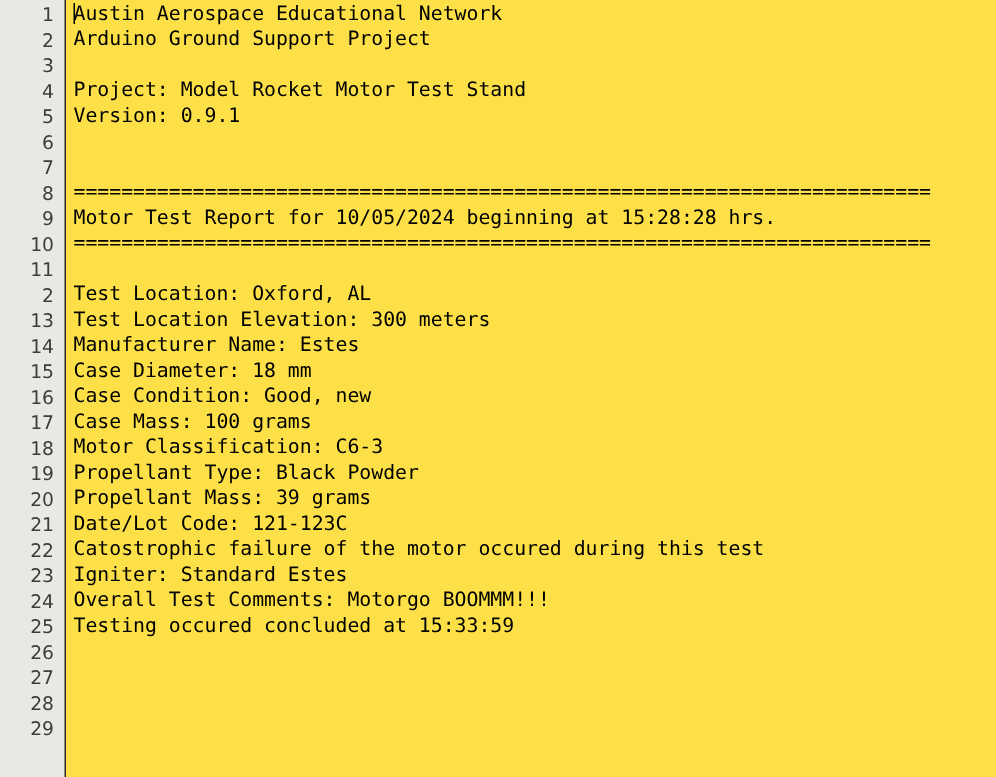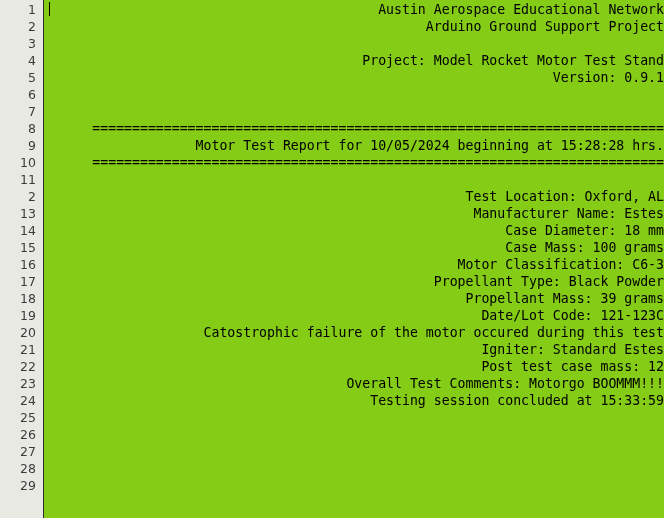--- a/index.html
+++ b/index.html
@@ -41,26 +41,25 @@
     color: #3c3c3c;
     text-align: right;
     padding-right: 7px;
     box-sizing: border-box;
     font-family: "DejaVu Sans", "Liberation Sans", sans-serif;
     white-space: pre;
   }
   .code-area {
     flex: 1 1 auto;
     position: relative;
-    background: #84cc16;
+    background: #fde047;
     padding-top: 1px;
     padding-left: 5px;
     box-sizing: border-box;
     overflow: hidden;
-    text-align: right;
   }
   .code-line {
     height: 17px;
     line-height: 17px;
     font-size: 13.2px;
     color: #000000;
     white-space: pre;
     font-family: "DejaVu Sans Mono", "Liberation Mono", monospace;
     letter-spacing: 0px;
   }
@@ -121,28 +120,29 @@
       <div class="code-line empty-line">&nbsp;</div>
       <div class="code-line">Project: Model Rocket Motor Test Stand</div>
       <div class="code-line">Version: 0.9.1</div>
       <div class="code-line empty-line">&nbsp;</div>
       <div class="code-line empty-line">&nbsp;</div>
       <div class="code-line">========================================================================</div>
       <div class="code-line">Motor Test Report for 10/05/2024 beginning at 15:28:28 hrs.</div>
       <div class="code-line">========================================================================</div>
       <div class="code-line empty-line">&nbsp;</div>
       <div class="code-line">Test Location: Oxford, AL</div>
+      <div class="code-line">Test Location Elevation: 300 meters</div>
       <div class="code-line">Manufacturer Name: Estes</div>
       <div class="code-line">Case Diameter: 18 mm</div>
+      <div class="code-line">Case Condition: Good, new</div>
       <div class="code-line">Case Mass: 100 grams</div>
       <div class="code-line">Motor Classification: C6-3</div>
       <div class="code-line">Propellant Type: Black Powder</div>
       <div class="code-line">Propellant Mass: 39 grams</div>
       <div class="code-line">Date/Lot Code: 121-123C</div>
       <div class="code-line">Catostrophic failure of the motor occured during this test</div>
       <div class="code-line">Igniter: Standard Estes</div>
-      <div class="code-line">Post test case mass: 12</div>
       <div class="code-line">Overall Test Comments: Motorgo BOOMMM!!!</div>
-      <div class="code-line">Testing session concluded at 15:33:59</div>
+      <div class="code-line">Testing occured concluded at 15:33:59</div>
       <div class="code-line empty-line">&nbsp;</div>
     </div>
 
 </div>
 
 </body></html>

